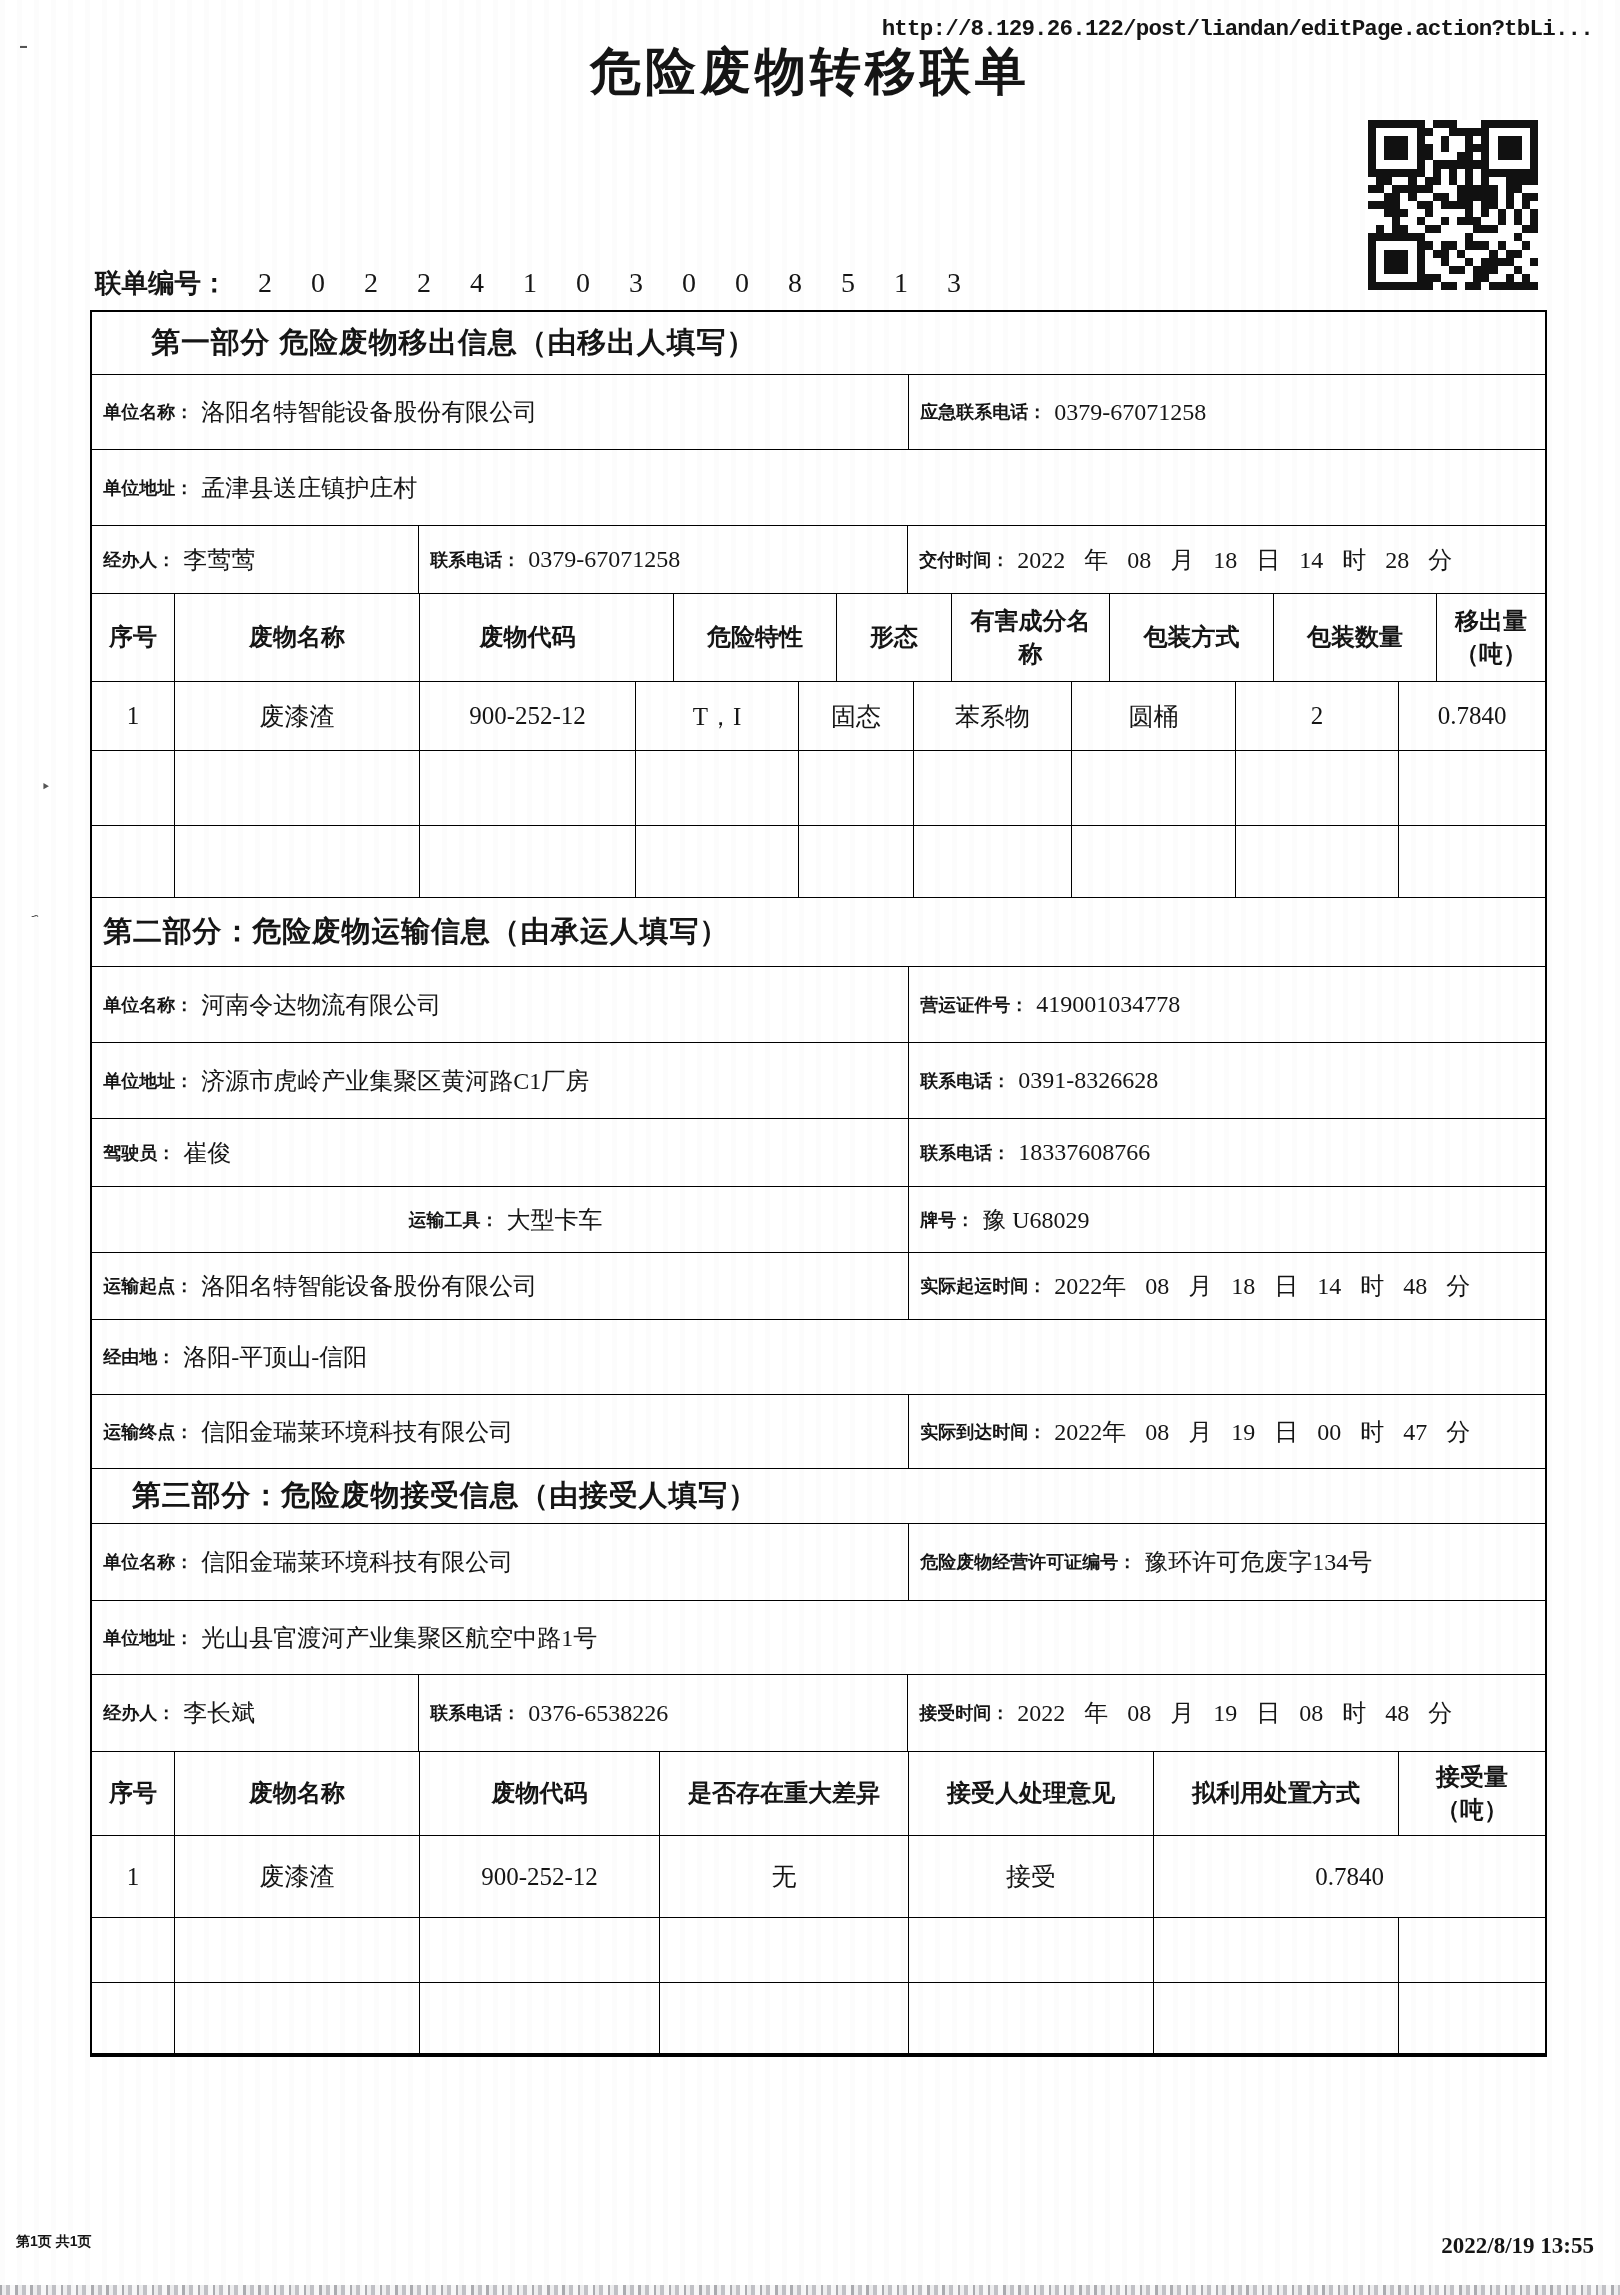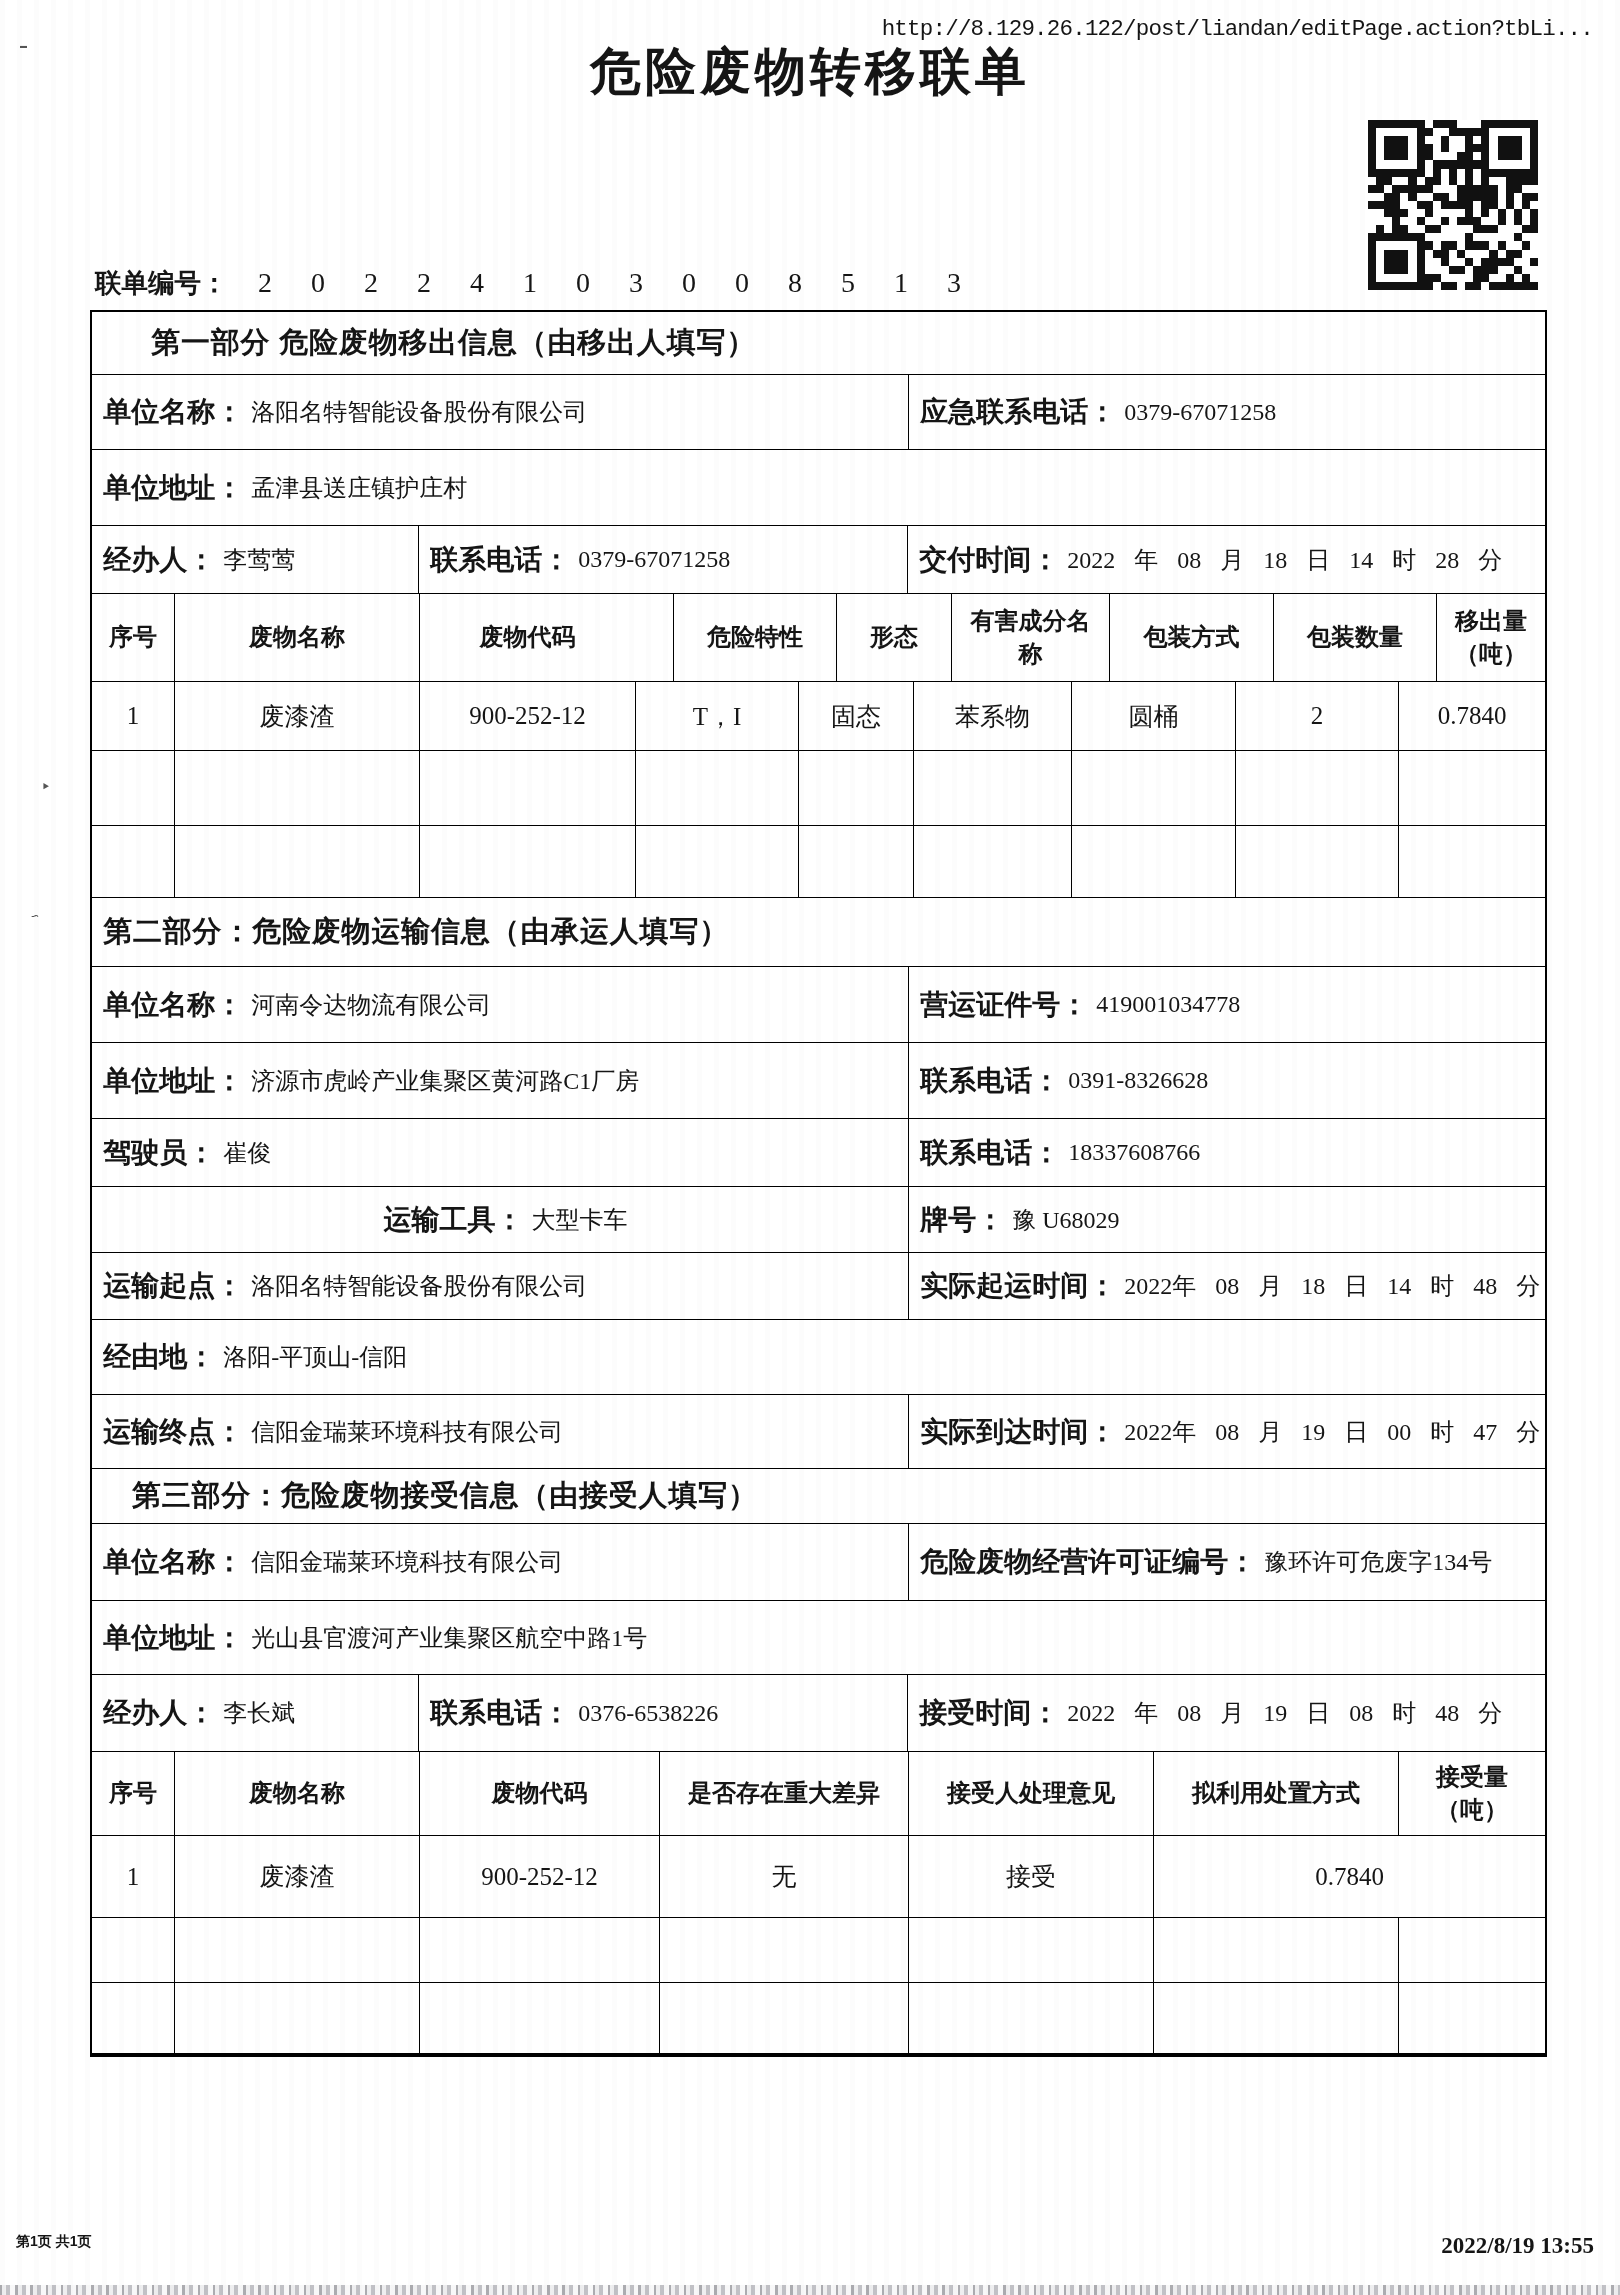--- a/index.html
+++ b/index.html
@@ -1,38 +1,38 @@
 <!DOCTYPE html>
 <html style="font-size:13px"><head>
 <meta charset="utf-8">
 <style>
   html,body{margin:0;padding:0;background:#e8e8e8;}
   .sheet{
     position:relative;width:1620px;height:2295px;background:#ffffff;
     font-family:"Liberation Serif",serif;color:#151515;overflow:hidden;
     background-image:repeating-linear-gradient(90deg,rgba(0,0,0,0.012) 0 4.8px,transparent 4.8px 17px);
   }
-  .url{position:absolute;top:16px;right:27px;font-family:"Liberation Mono",monospace;font-size:22.5px;font-weight:400;letter-spacing:-0.8px;margin-left:28px;}
+  .url{position:absolute;top:16px;right:27px;font-family:"Liberation Mono",monospace;font-size:22.5px;font-weight:700;letter-spacing:-0.8px;margin-left:28px;}
   .title{position:absolute;top:38px;left:0;width:100%;text-align:center;
     font-family:"Liberation Sans",sans-serif;font-weight:700;font-size:51px;letter-spacing:4px;}
   .qr{position:absolute;left:1368px;top:120px;width:170px;height:170px;}
   .qr svg{width:100%;height:100%;shape-rendering:crispEdges;}
   .form-no{position:absolute;top:265px;left:95px;display:flex;align-items:baseline;}
   .form-no .lab{font-size:26.5px;}
   .form-no .digits{font-size:28px;letter-spacing:12px;margin-left:30.5px;word-spacing:8px;}
 
   .doc-table{position:absolute;left:90px;top:310px;width:1453px;
     border:2.4px solid #000;border-bottom-width:4.8px;box-sizing:content-box;}
   .tr{display:flex;border-top:1.6px solid #000;align-items:stretch;box-sizing:border-box;}
   .tr.first{border-top:none;}
   .td{border-left:1.6px solid #000;box-sizing:border-box;display:flex;align-items:center;padding-left:11.2px;overflow:hidden;}
   .td.fc{border-left:none;}
   .c{justify-content:center;padding-left:0;text-align:center;}
   .sec{font-family:"Liberation Sans",sans-serif;font-weight:700;font-size:29px;letter-spacing:0.8px;}
-  .lab{font-family:"Liberation Sans",sans-serif;font-weight:700;font-size:28px;white-space:nowrap;}
+  .lab{font-family:"Liberation Sans",sans-serif;font-weight:700;font-size:18px;white-space:nowrap;}
   .val{font-size:24px;margin-left:8px;white-space:nowrap;}
   .time{word-spacing:13px;}
   .th{font-family:"Liberation Sans",sans-serif;font-weight:700;font-size:24px;white-space:pre-line;line-height:1.35;}
   .dv{font-size:25px;}
   .footer-left{position:absolute;left:16px;top:2233px;font-family:"Liberation Sans",sans-serif;font-weight:700;font-size:14px;}
   .footer-right{position:absolute;right:26px;top:2233px;font-size:23px;font-weight:700;}
   .scan-strip{position:absolute;left:0;right:0;bottom:0;height:10.4px;
     background:repeating-linear-gradient(90deg,rgba(70,70,80,.45) 0 2.4px,rgba(190,190,196,.25) 2.4px 6.4px,rgba(100,100,112,.4) 6.4px 10.4px,rgba(220,220,224,.2) 10.4px 15.2px);}
   .artifact{position:absolute;color:#555;}
 </style>

